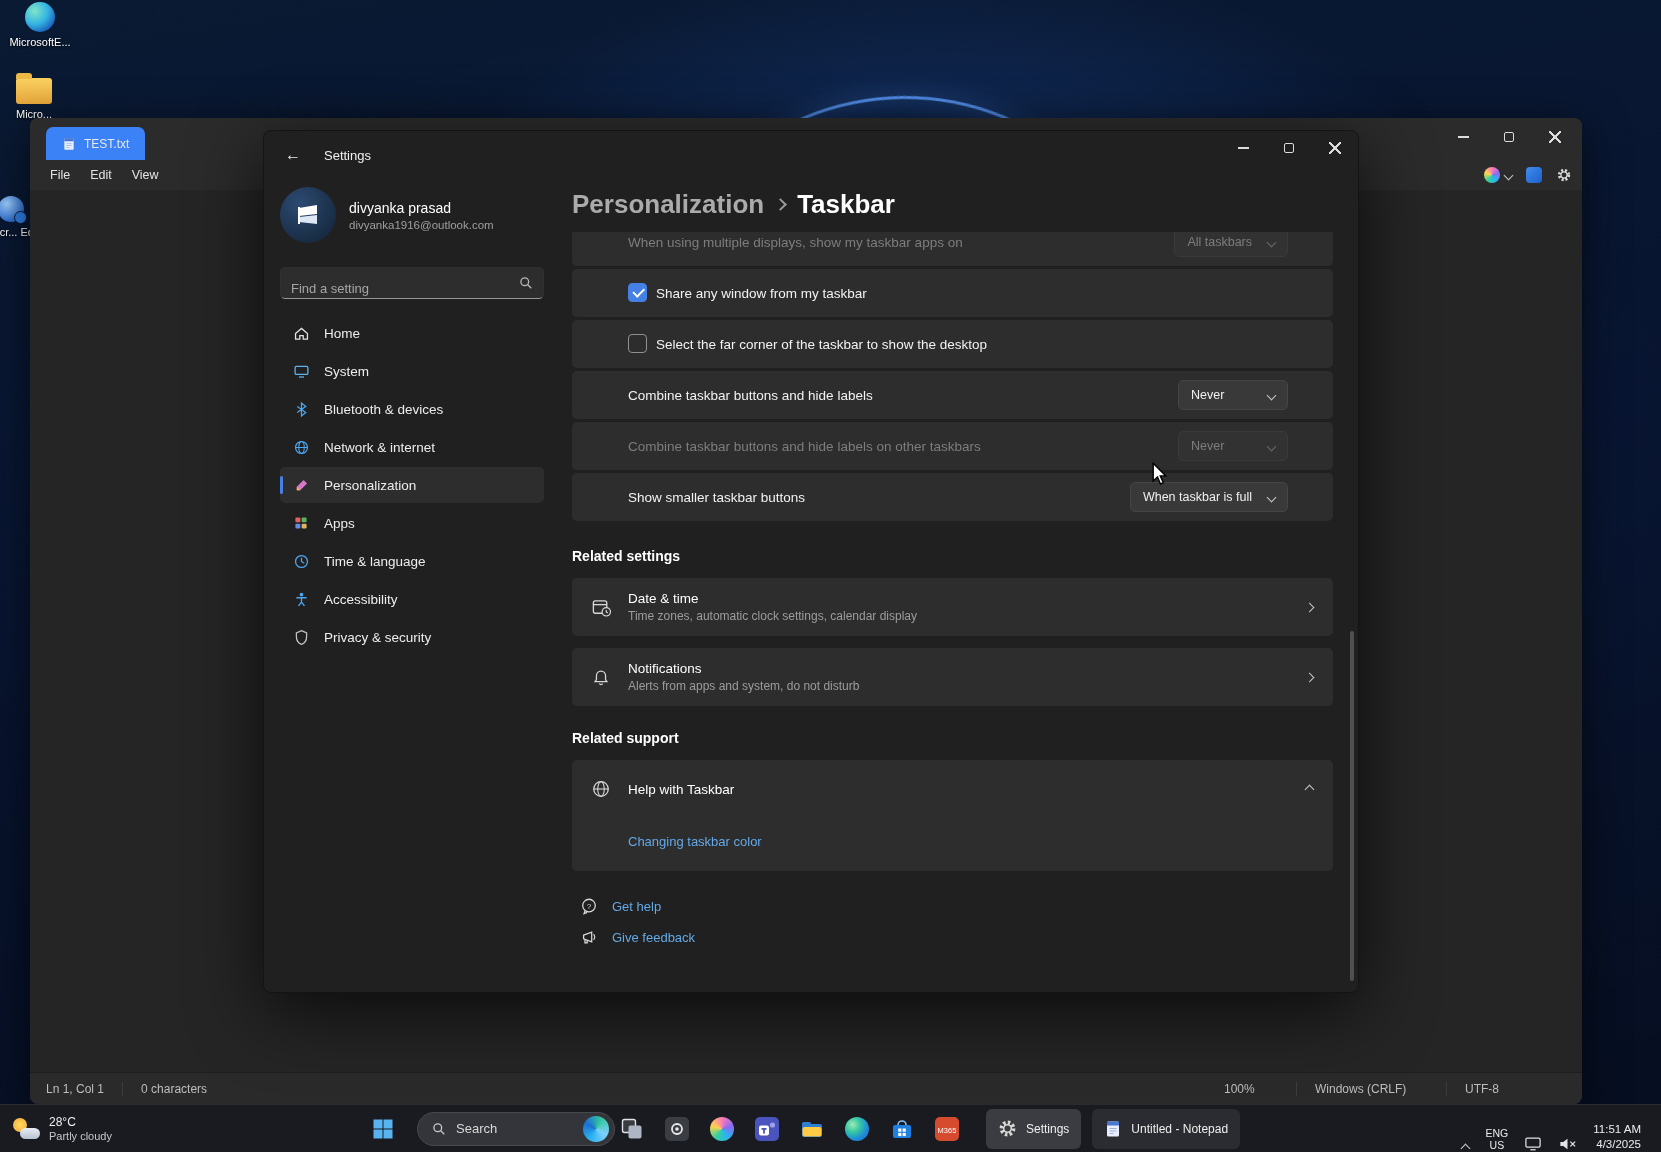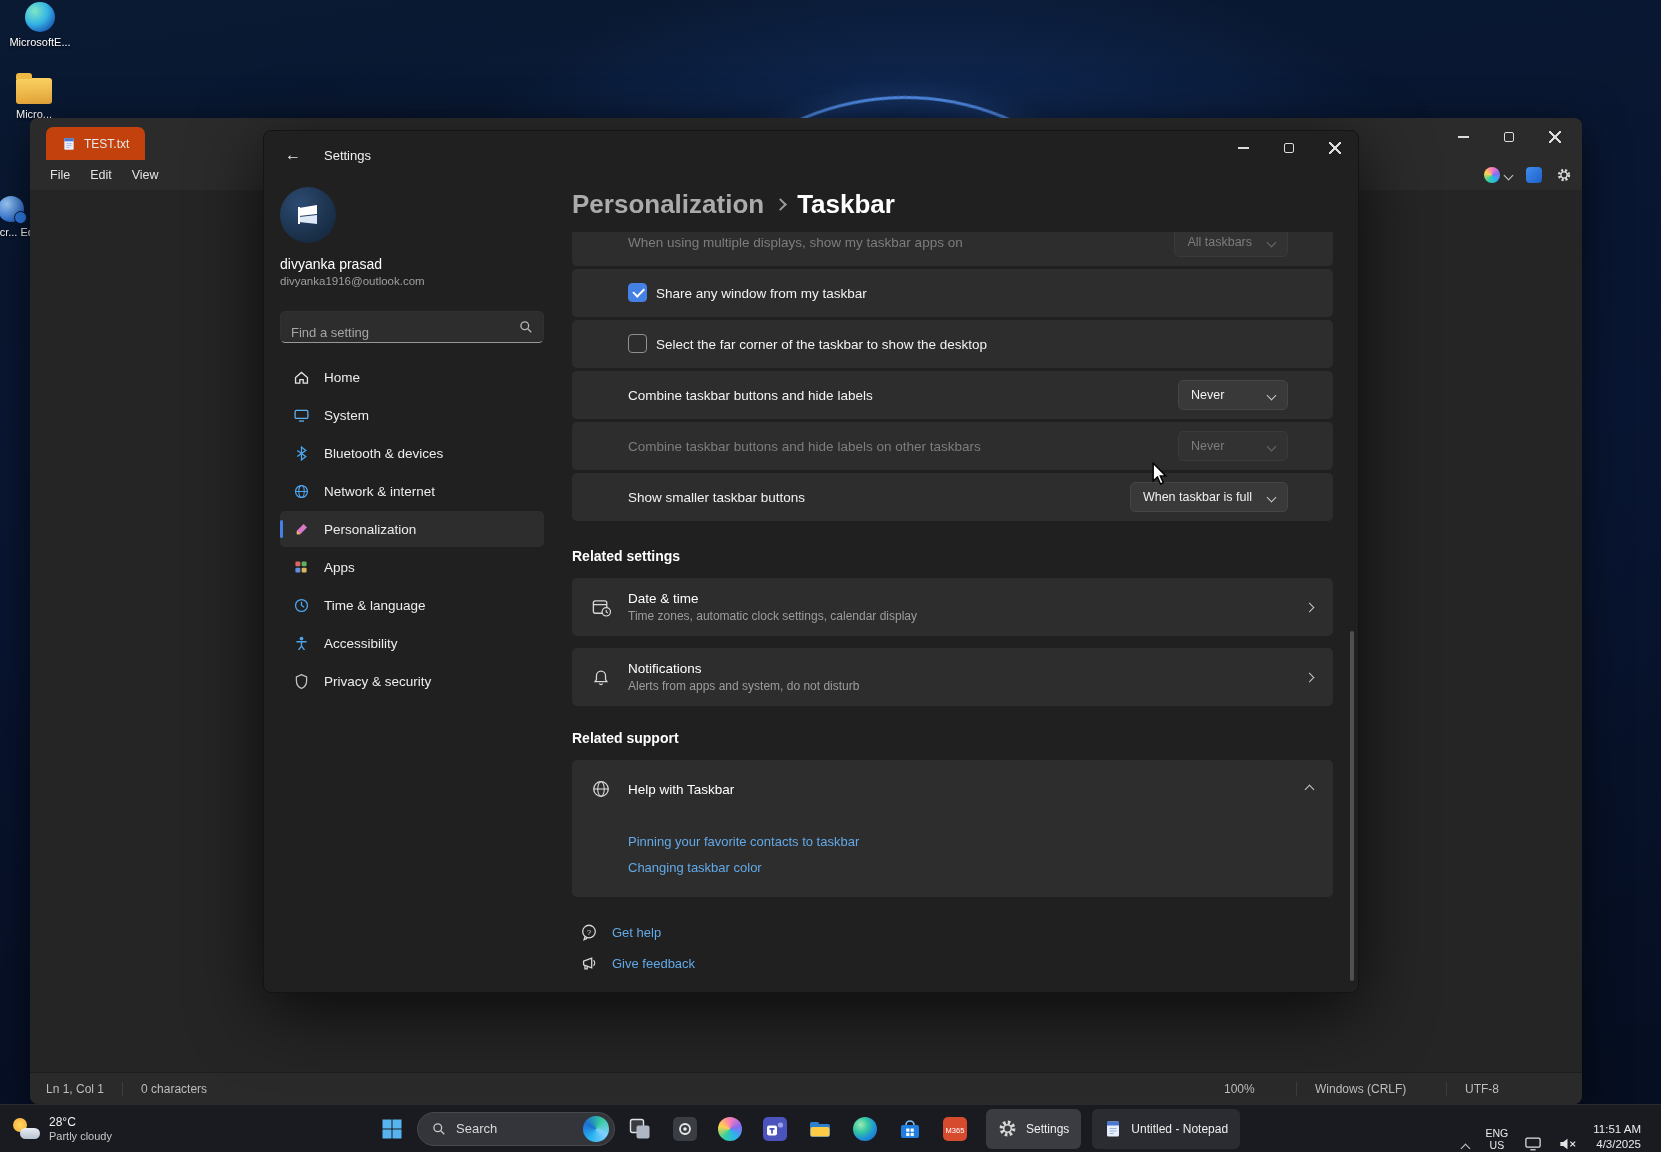--- a/index.html
+++ b/index.html
@@ -43,21 +43,21 @@
       linear-gradient(45deg, transparent 45%, #dcdcdc 45%, #dcdcdc 55%, transparent 55%),
       linear-gradient(-45deg, transparent 45%, #dcdcdc 45%, #dcdcdc 55%, transparent 55%); }
   .cbtn { width:46px; height:34px; display:flex; align-items:center; justify-content:center; }
 
   
   .notepad { position:absolute; left:30px; top:118px; right:79px; bottom:48px;
     background:#262626; border-radius:8px; box-shadow:0 10px 44px rgba(0,0,0,.6);
     display:flex; flex-direction:column; }
   .np-titlebar { height:42px; background:#2b2b2b; border-radius:8px 8px 0 0;
     display:flex; align-items:flex-end; padding-left:16px; position:relative; }
-  .np-tab { height:33px; background:#c2410c; border-radius:7px 7px 0 0;
+  .np-tab { height:33px; background:#3b82f6; border-radius:7px 7px 0 0;
     display:flex; align-items:center; gap:8px; padding:0 16px; font-size:12px; color:#e8e8e8; }
   .np-controls { position:absolute; right:4px; top:2px; display:flex; }
   .np-menubar { height:30px; background:#2b2b2b; display:flex; align-items:center;
     padding-left:10px; font-size:12.5px; color:#e3e3e3; position:relative; }
   .np-menu { padding:4px 10px; border-radius:4px; }
   .np-tools { position:absolute; right:10px; top:0; height:30px; display:flex; align-items:center; gap:14px; }
   .copilot-ball { width:16px; height:16px; border-radius:50%;
     background:conic-gradient(from 0deg,#ff7ab8,#8a6bf0,#2bb3f0,#35d0a0,#ffd34d,#ff7ab8); }
   .blue-chip { width:16px; height:16px; border-radius:4px; background:linear-gradient(135deg,#3e8ef0,#1f5fc8); }
   .np-body { flex:1; background:#252525; }
@@ -73,21 +73,21 @@
     background:#202020; border:1px solid #141414; border-radius:8px;
     box-shadow:0 18px 70px rgba(0,0,0,.7); display:flex; flex-direction:column; overflow:hidden; }
   .sw-titlebar { height:48px; flex:0 0 auto; display:flex; align-items:center; padding-left:12px; position:relative; }
   .back-btn { width:34px; height:30px; border-radius:5px; display:flex; align-items:center; justify-content:center;
     font-size:16px; color:#e8e8e8; }
   .sw-title { margin-left:14px; font-size:13px; color:#f0f0f0; }
   .sw-controls { position:absolute; right:0; top:0; display:flex; }
 
   .sw-main { flex:1; display:flex; min-height:0; }
   .sw-side { width:296px; flex:0 0 auto; padding:0 16px; }
-  .profile { margin-top:8px; display:flex; gap:13px;flex-direction:column; }
+  .profile { margin-top:8px; display:flex; align-items:center; gap:13px; }
   .avatar { width:56px; height:56px; border-radius:50%; background:radial-gradient(circle at 35% 30%, #2c4b72, #16293f 80%);
     display:flex; align-items:center; justify-content:center; }
   .p-name { font-size:14px; }
   .p-mail { font-size:11.5px; color:#9f9f9f; margin-top:3px; }
   .searchbox { margin-top:24px; height:32px; background:#2d2d2d; border:1px solid #303030;
     border-bottom:1px solid #989898; border-radius:5px; display:flex; align-items:center; padding:0 10px; }
   .searchbox input { flex:1; min-width:0; background:transparent; border:0; outline:0; color:#dcdcdc;
     font-size:13px; font-family:inherit;margin-top:10px; }
   .searchbox input::placeholder { color:#a6a6a6; }
   .sw-nav { margin-top:16px; display:flex; flex-direction:column; gap:2px; }
@@ -141,21 +141,21 @@
     display:flex; align-items:center; z-index:40; }
   .tb-weather { display:flex; align-items:center; gap:9px; padding:0 12px; height:100%; }
   .suncloud { position:relative; width:28px; height:24px; }
   .suncloud::before { content:""; position:absolute; left:1px; top:1px; width:14px; height:14px; border-radius:50%;
     background:radial-gradient(circle,#ffd95e,#f2a93b); }
   .suncloud::after { content:""; position:absolute; right:0; bottom:2px; width:20px; height:11px; border-radius:7px;
     background:linear-gradient(#e8edf5,#b9c2d0); }
   .wt { font-size:12px; color:#f0f0f0; }
   .wc { font-size:11px; color:#c7c7c7; margin-top:1px; }
   .tb-center { position:absolute; left:372px; top:0; height:100%; display:flex; align-items:center; gap:5px; }
-  .tb-btn { width:40px; height:40px; border-radius:6px; display:flex; align-items:center; justify-content:center; }
+  .tb-btn { width:40px; height:40px; border-radius:6px; display:flex; align-items:center; }
   .tb-search { width:198px; height:34px; border-radius:17px; background:#33353a; border:1px solid #47494e;
     display:flex; align-items:center; gap:10px; padding:0 5px 0 14px; font-size:13px; color:#d8d8d8; }
   .bing-ball { margin-left:auto; width:26px; height:26px; border-radius:50%;
     background:conic-gradient(from 210deg,#2bb3f0,#1b6fd0,#35c8a0,#7fd0ff,#2bb3f0); }
   .tb-icon { width:24px; height:24px; }
   .copilot-big { width:24px; height:24px; border-radius:50%;
     background:conic-gradient(from 0deg,#ff7ab8,#8a6bf0,#2bb3f0,#35d0a0,#ffd34d,#ff7ab8); }
   .edge-big { width:24px; height:24px; border-radius:50%;
     background:radial-gradient(circle at 32% 32%, #9ee8b8, #35c8a0 32%, #1f8fd8 62%, #1b5fb8); }
   .tb-win { height:40px; border-radius:6px; background:rgba(255,255,255,.08);
@@ -449,21 +449,20 @@
               <svg width="20" height="20" viewBox="0 0 22 22">
                 <circle cx="11" cy="11" r="8" fill="none" stroke="#d8d8d8" stroke-width="1.4"></circle>
                 <ellipse cx="11" cy="11" rx="3.6" ry="8" fill="none" stroke="#d8d8d8" stroke-width="1.2"></ellipse>
                 <path d="M3 11 h16" stroke="#d8d8d8" stroke-width="1.2"></path>
               </svg>
             </span>
           <span class="card-title">Help with Taskbar</span>
           <span class="card-chev chev up"></span>
         </div>
         <div class="help-links">
-          <a class="link">Pinning your favorite contacts to taskbar</a>
           <a class="link">Changing taskbar color</a>
         </div>
       </div>
 
       <div class="footer-links">
         <span class="flink">
           <svg width="18" height="18" viewBox="0 0 20 20">
               <circle cx="10" cy="9.5" r="7" fill="none" stroke="#d8d8d8" stroke-width="1.4"></circle>
               <path d="M5.5 15.5 L4.5 18.5 L8 17" fill="none" stroke="#d8d8d8" stroke-width="1.4"></path>
               <text x="10" y="13" font-size="9" fill="#d8d8d8" text-anchor="middle">?</text>

